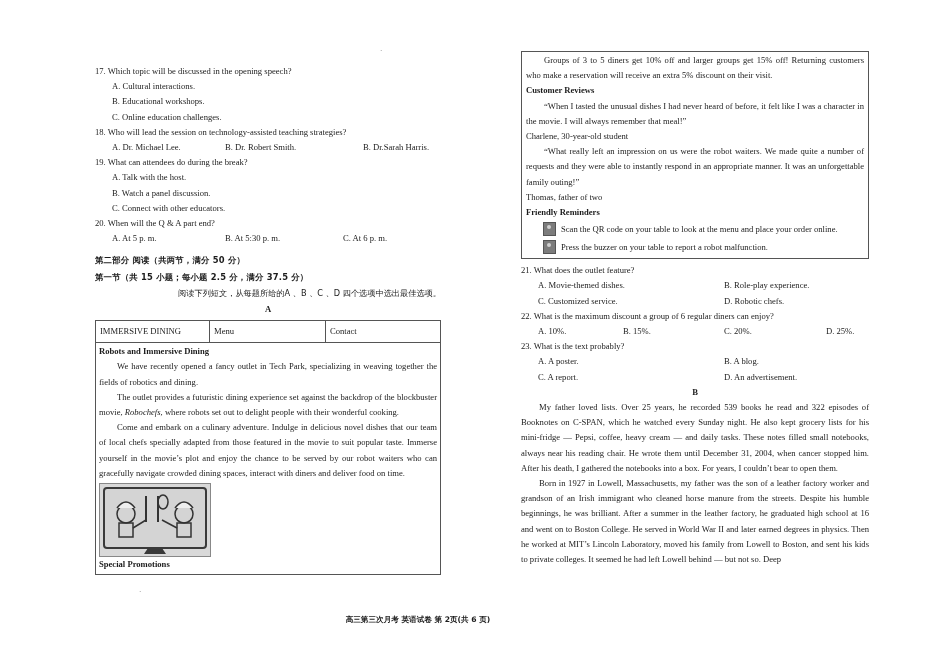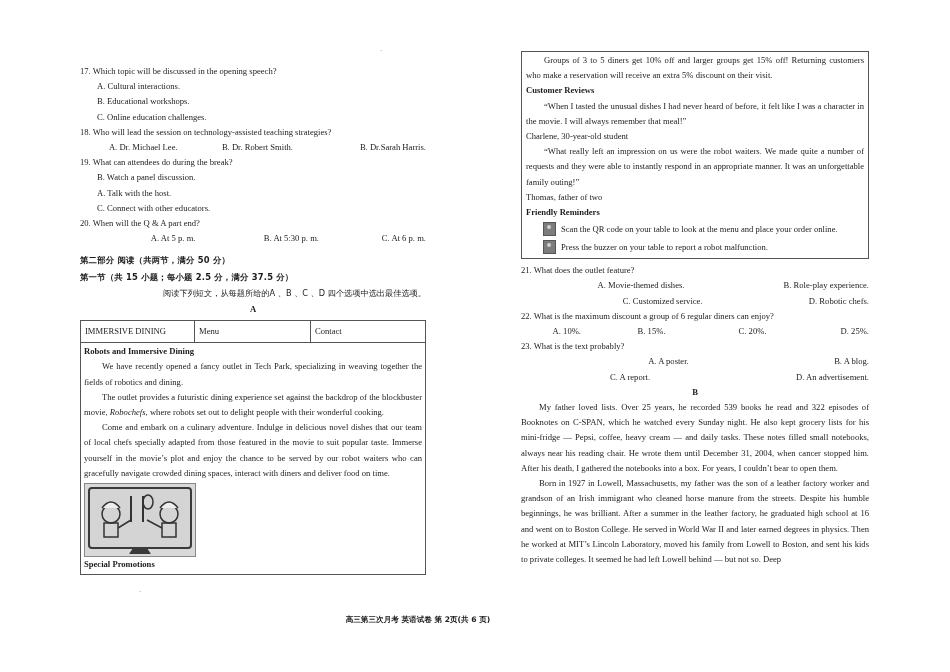--- a/index.html
+++ b/index.html
@@ -3,25 +3,25 @@
 <meta charset="utf-8">
 <style>
   html, body { margin: 0; padding: 0; background: #ffffff; }
   body {
     width: 950px; height: 672px; position: relative; overflow: hidden;
     font-family: "Liberation Serif", "DejaVu Serif", serif;
     color: #1c1c1c; font-size: 8.6px; line-height: 15.2px;
   }
   .dot { position: absolute; font-size: 7px; color: #555; }
   .col { position: absolute; }
-  .left { left: 80px; top: 64px; width: 346px; }
+  .left { left: 95px; top: 64px; width: 346px; }
   .right { left: 521px; top: 51px; width: 348px; }
   .q { margin: 0; white-space: nowrap; }
   .opt { padding-left: 17px; white-space: nowrap; }
-  .opts-row { display: flex; padding-left: 17px; white-space: nowrap; justify-content: flex-end; }
+  .opts-row { display: flex; padding-left: 17px; white-space: nowrap; }
   .opts-row span { display: inline-block; }
   .cn-head { font-family: "DejaVu Sans", sans-serif; font-weight: bold; font-size: 8.4px; letter-spacing: 0.2px; }
   .cn-instr { font-family: "DejaVu Sans", sans-serif; font-size: 8.2px; padding-left: 3px; text-align: right; }
   .center-bold { text-align: center; font-weight: bold; }
   .boxA { border: 1.2px solid #555; margin-top: 3px; }
   .nav { display: flex; border-bottom: 1.2px solid #555; height: 21px; }
   .nav div { padding: 3px 4px; border-right: 1.2px solid #555; white-space: nowrap; }
   .nav div:last-child { border-right: none; flex: 1; }
   .boxA-body { padding: 1px 3px 2px 3px; }
   .h { font-weight: bold; }
@@ -52,22 +52,22 @@
     <div class="q">18. Who will lead the session on technology-assisted teaching strategies?</div>
     <div class="opts-row">
       <span style="width:113px">A. Dr. Michael Lee.</span>
       <span style="width:138px">B. Dr. Robert Smith.</span>
       <span>B. Dr.Sarah Harris.</span>
     </div>
   </div>
 
   <div>
     <div class="q">19. What can attendees do during the break?</div>
+    <div class="opt">A. Talk with the host.</div>
     <div class="opt">B. Watch a panel discussion.</div>
-    <div class="opt">A. Talk with the host.</div>
     <div class="opt">C. Connect with other educators.</div>
   </div>
 
   <div>
     <div class="q">20. When will the Q &amp; A part end?</div>
     <div class="opts-row">
       <span style="width:113px">A. At 5 p. m.</span>
       <span style="width:118px">B. At 5:30 p. m.</span>
       <span>C. At 6 p. m.</span>
     </div>

